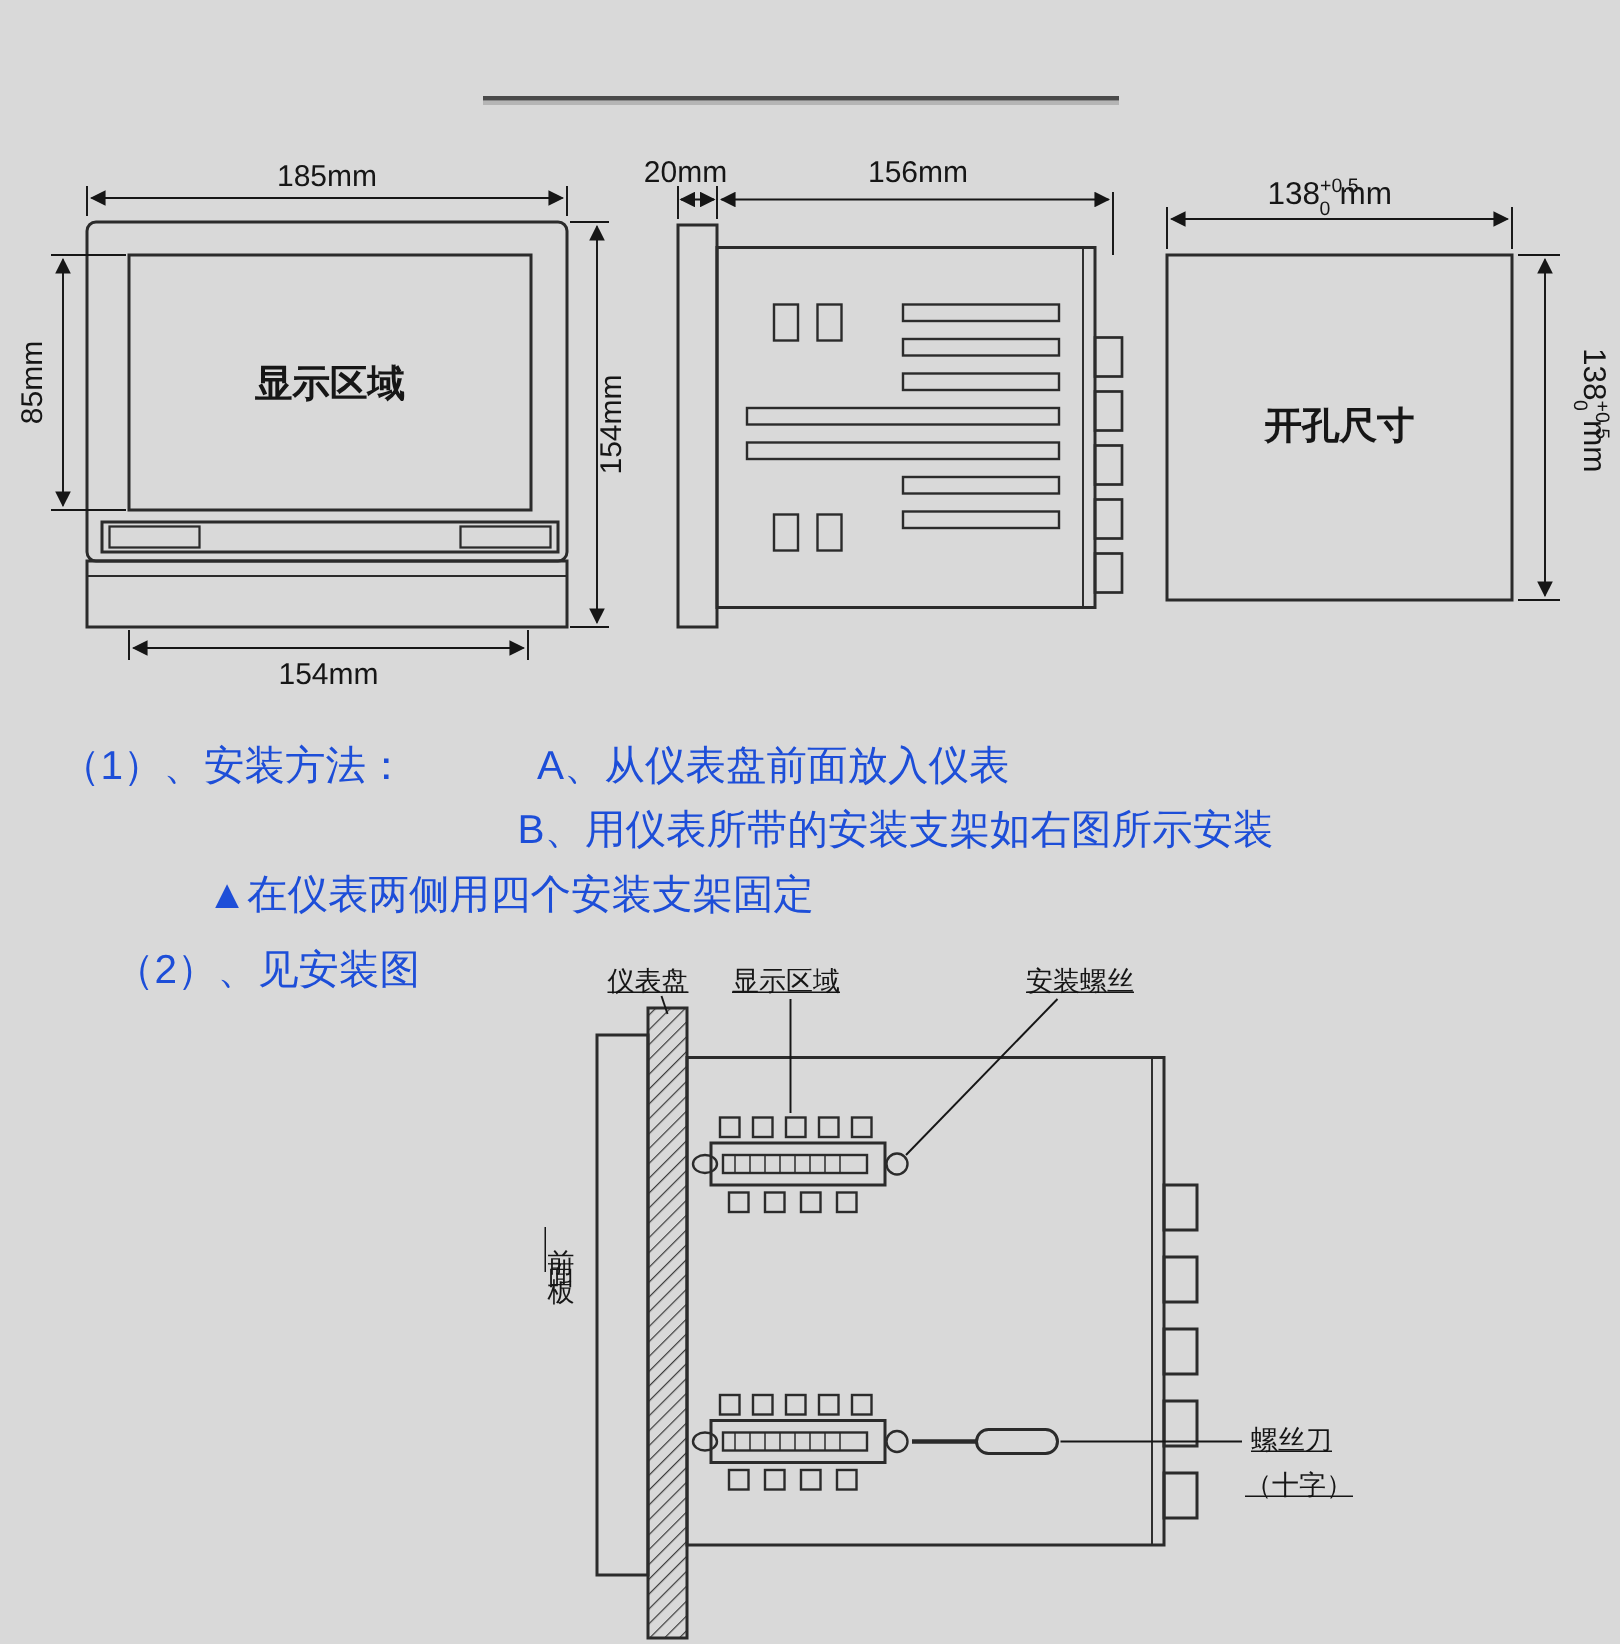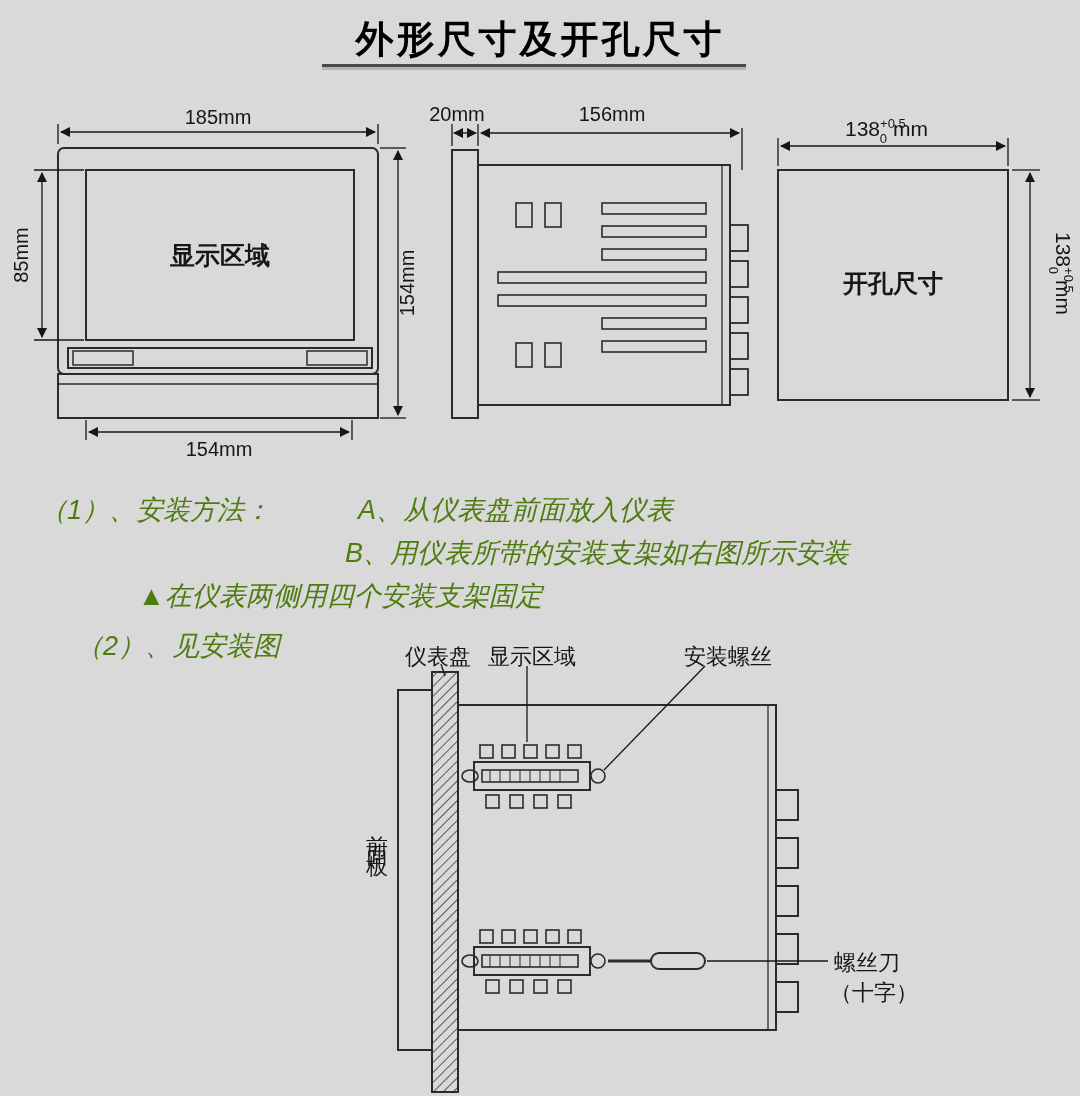--- a/index.html
+++ b/index.html
@@ -4,31 +4,30 @@
 <style>
   * { margin:0; padding:0; box-sizing:border-box; }
   html,body { background:#d9d9d9; }
   body { font-family:"Liberation Sans","DejaVu Sans",sans-serif; }
   .page { position:relative; width:1080px; height:1096px; background:#d9d9d9; overflow:hidden; }
   .title { position:absolute; top:14px; left:0; width:100%; text-align:center;
            font-size:38px; font-weight:bold; color:#000; letter-spacing:3px; }
   .title-underline { position:absolute; top:64px; left:322px; width:424px; height:3px;
            background:#4a4a4a; box-shadow:0 3px 0 #b5b5b5; }
   svg.layer { position:absolute; top:0; left:0; }
-  .txt { position:absolute; color:#4d7c0f; font-size:27px; white-space:nowrap;font-style:italic; }
-  .small-label { position:absolute; color:#161616; font-size:22px; white-space:nowrap; }
+  .txt { position:absolute; color:#1d4ed8; font-size:27px; white-space:nowrap; }
+  .small-label { position:absolute; color:#161616; font-size:18px; white-space:nowrap;text-decoration:underline; }
   .vertical { writing-mode:vertical-rl; text-orientation:upright; letter-spacing:10px; }
   text { fill:#161616; font-family:"Liberation Sans","DejaVu Sans",sans-serif; }
 </style>
 </head>
 <body>
 
 <div class="page">
 
-  <div class="title">外形尺寸及开孔尺寸</div>
   <div class="title-underline"></div>
 
   <svg class="layer" width="1080" height="1096" viewBox="0 0 1080 1096">
     <defs>
       <marker id="ar" viewBox="0 0 10 10" refX="9" refY="5" markerWidth="8" markerHeight="8" orient="auto-start-reverse">
         <path d="M0,0 L10,5 L0,10 z" fill="#161616"></path>
       </marker>
       <pattern id="hatch" width="7" height="7" patternUnits="userSpaceOnUse" patternTransform="rotate(45)">
         <line x1="0" y1="0" x2="0" y2="7" stroke="#3a3a3a" stroke-width="1.6"></line>
       </pattern>

